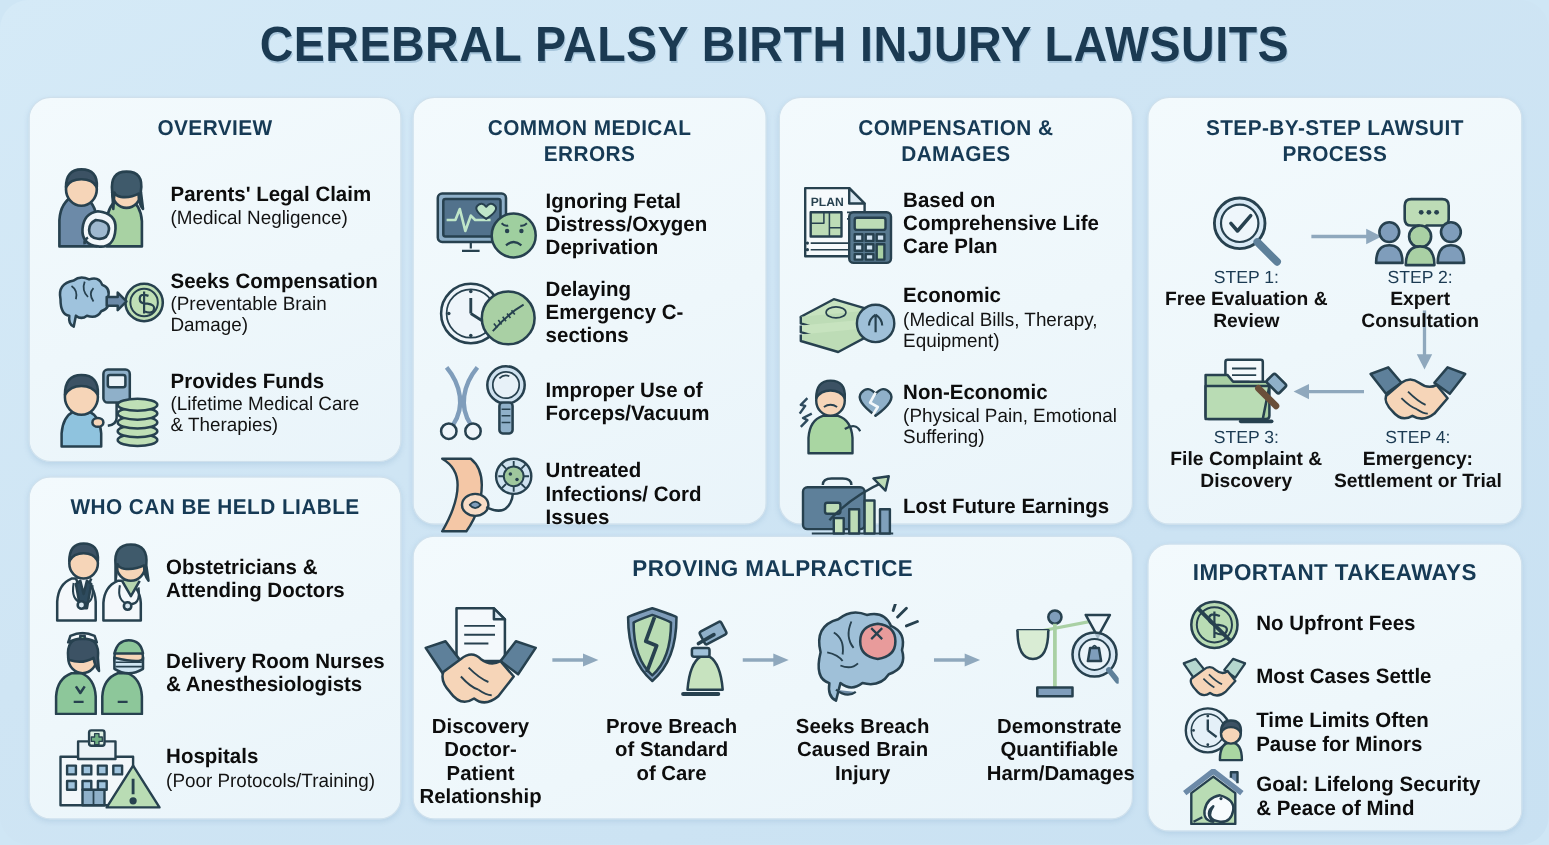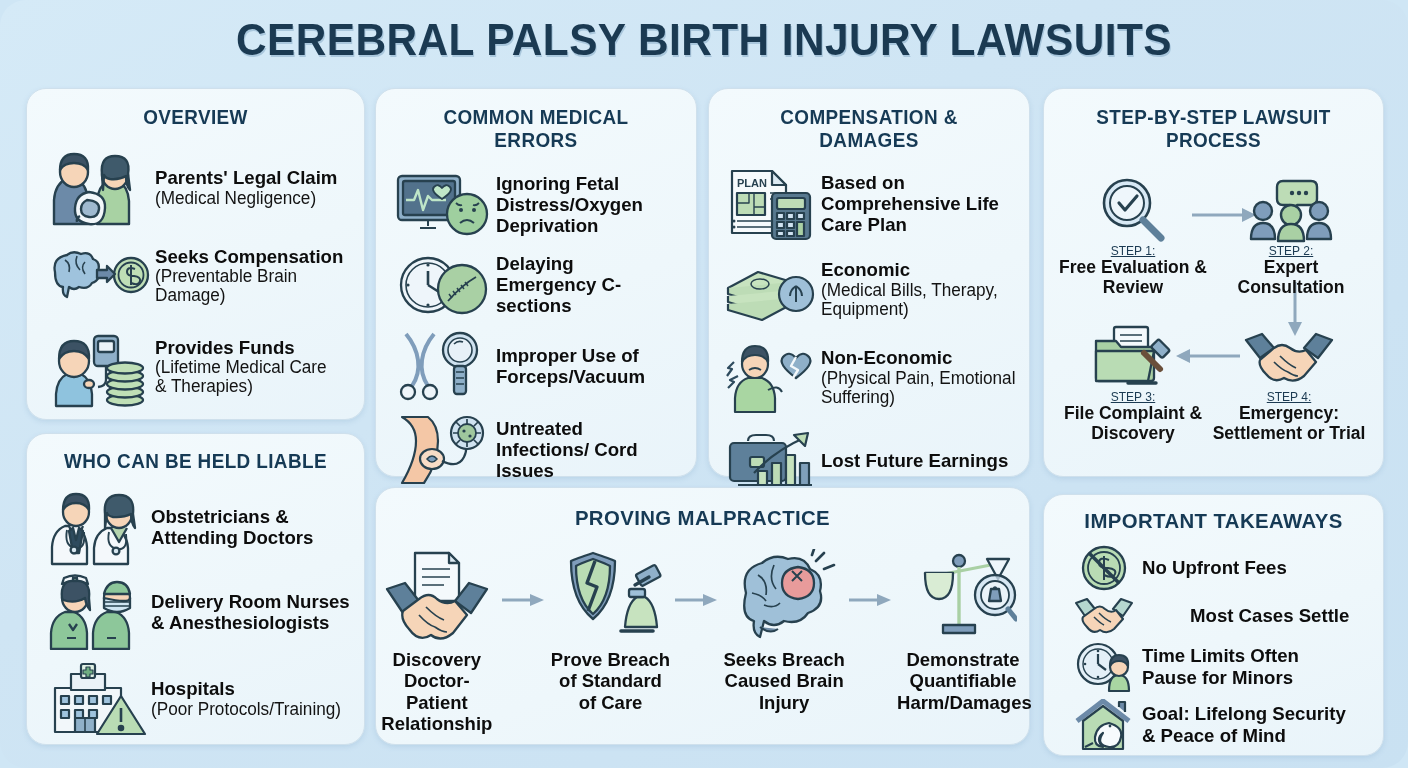--- a/index.html
+++ b/index.html
@@ -41,22 +41,22 @@
   .t-main{font-size:19px;font-weight:bold;color:#0d0d0d;
     font-family:"Liberation Sans Narrow","Liberation Sans",sans-serif;transform:scaleX(.98);transform-origin:left;}
   .t-sub{font-size:17.5px;font-weight:normal;color:#131313;
     font-family:"Liberation Sans Narrow","Liberation Sans",sans-serif;transform:scaleX(.98);transform-origin:left;}
   .t-plain{font-size:19px;font-weight:bold;color:#0d0d0d;
     font-family:"Liberation Sans Narrow","Liberation Sans",sans-serif;transform:scaleX(.98);transform-origin:left;}
 
   
   .stepgrid{position:relative;width:100%;height:100%;}
   .step{position:absolute;text-align:center;width:150px;}
-  .step .slabel{font-size:12px;color:#1b3a52;
-    font-family:"Liberation Sans Narrow","Liberation Sans",sans-serif;text-decoration:underline;}
+  .step .slabel{font-size:16px;color:#1b3a52;
+    font-family:"Liberation Sans Narrow","Liberation Sans",sans-serif;}
   .step .sdesc{font-size:17.5px;color:#101010;font-weight:bold;line-height:1.14;
     font-family:"Liberation Sans Narrow","Liberation Sans",sans-serif;}
   .arr{position:absolute;}
 
   
   .pm-flow{display:flex;align-items:flex-start;justify-content:center;gap:4px;}
   .pm-item{width:132px;text-align:center;}
   .pm-cap{font-size:18.5px;font-weight:bold;color:#0d0d0d;line-height:1.17;margin-top:6px;
     font-family:"Liberation Sans Narrow","Liberation Sans",sans-serif;}
   .pm-arrow{width:46px;display:flex;align-items:center;justify-content:center;padding-top:45px;}
@@ -623,21 +623,21 @@
               <circle cx="26" cy="25" r="21" fill="#b9dcb4"></circle>
               <circle cx="26" cy="25" r="16" fill="none" stroke-width="1.8"></circle>
               <path d="M31 17 q-10-4 -10 3 q0 5 9 5 q9 1 7 6 q-2 5 -11 1 M26 13 l0 24" fill="none" stroke-width="2"></path>
               <path d="M11 10 L41 40" stroke-width="3.6" stroke="#27414f"></path>
             </g>
           </svg>
         </div>
         <div class="txt t-plain">No Upfront Fees</div>
       </div>
 
-      <div class="row" style="padding:0 8px 0 22px;height:44px;gap:48px;">
+      <div class="row" style="padding:0 8px 0 22px;height:44px;">
         <div class="ico" style="width:76px;">
           <svg width="58" height="38" viewBox="0 0 58 38">
             <g stroke="#27414f" stroke-width="2.1" stroke-linejoin="round">
               <path d="M1 6 l11-4 8 10 -10 7z" fill="#b5d7cf"></path>
               <path d="M57 6 l-11-4 -8 10 10 7z" fill="#b5d7cf"></path>
               <path d="M19 12 q6-5 11 0 q6 5 11 1 l7 9 -9 10 q-7 6 -14 1 q-7 5 -13-3 q-6-6 -4-10z" fill="#f6d5b8"></path>
               <path d="M19 20 q6 6 10 8 M24 16 q7 7 12 9" fill="none" stroke-width="1.5"></path>
             </g>
           </svg>
         </div>

